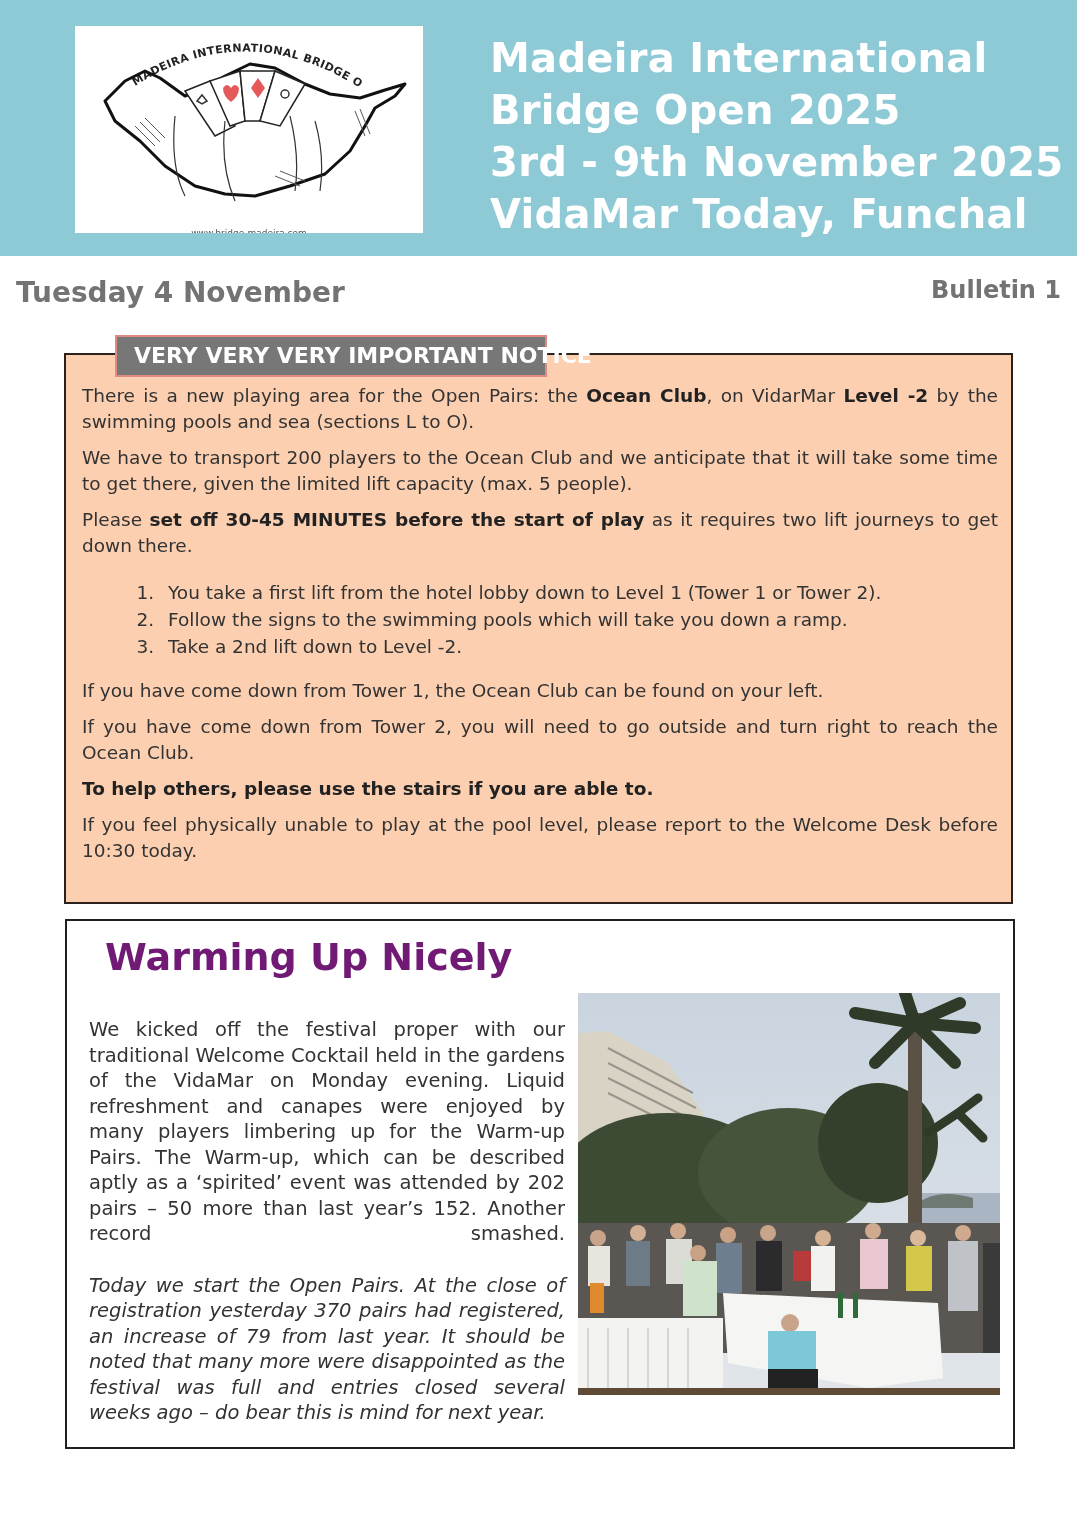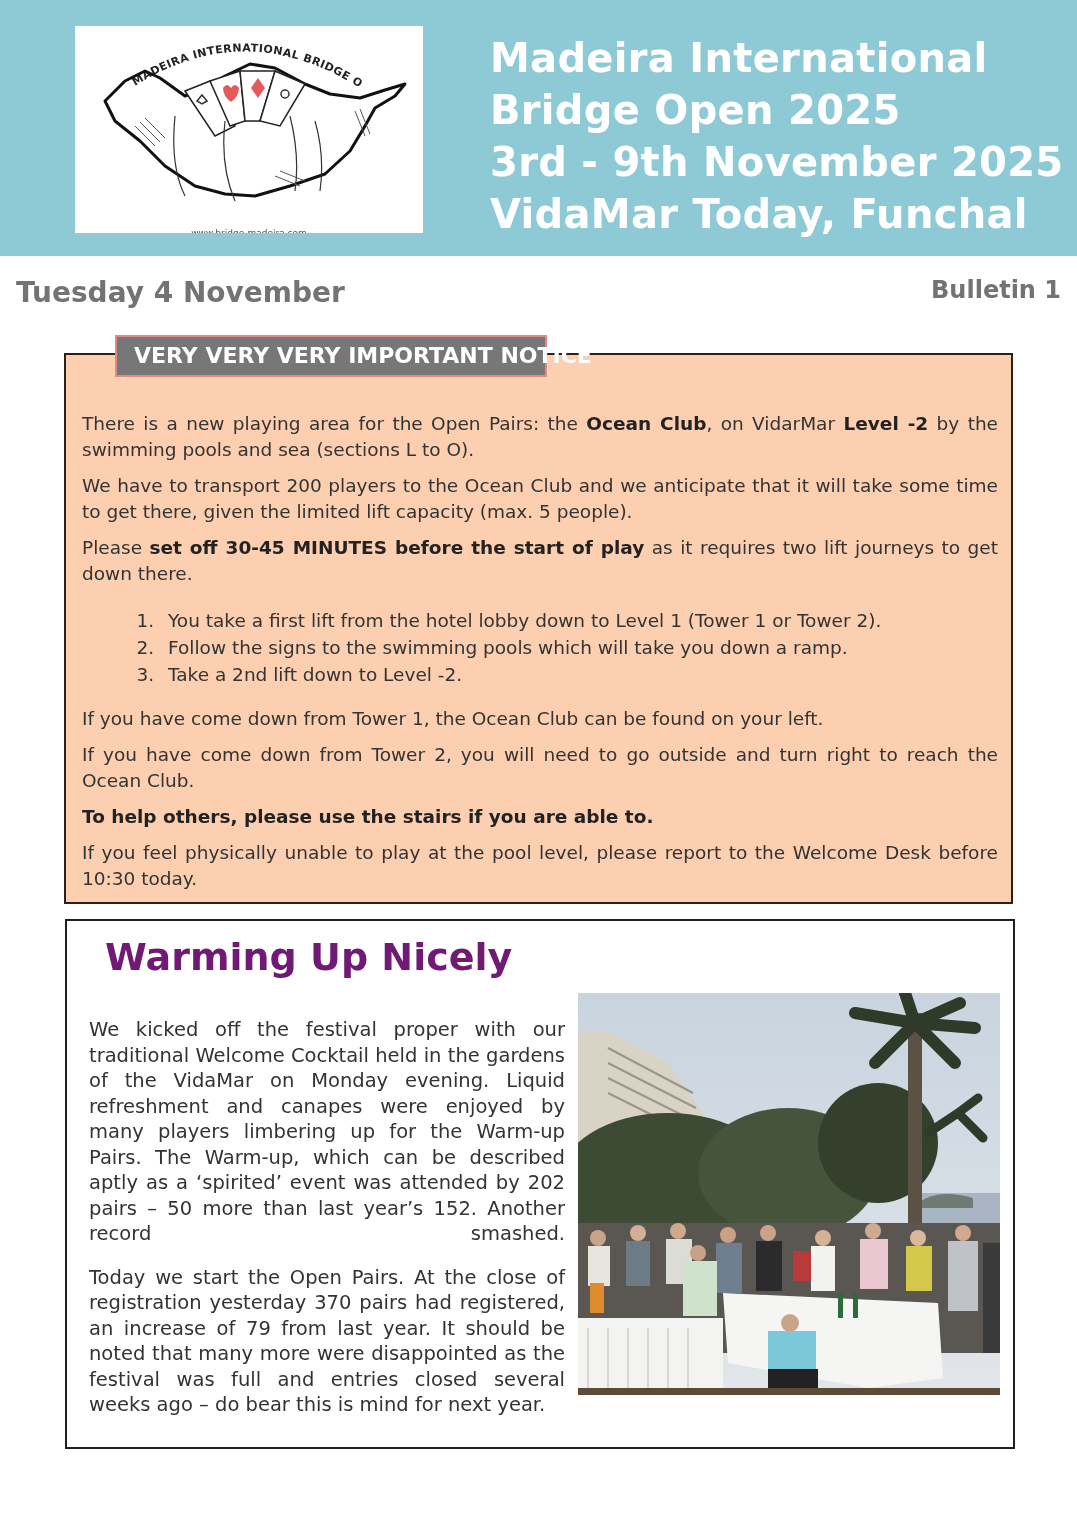--- a/index.html
+++ b/index.html
@@ -12,31 +12,31 @@
   .logo-url { position: absolute; left: 0; width: 100%; top: 186px; text-align: center; font-size: 9px; color: #555; margin-top: 16px; }
 
   .banner-title { position: absolute; left: 458px; top: 32px; color: #ffffff; font-weight: bold; font-size: 40px; line-height: 52px; letter-spacing: 0.3px; }
   .banner-title div { white-space: nowrap; margin-left: 32px; }
 
   .date-line { position: absolute; left: 16px; top: 276px; font-size: 28px; font-weight: bold; color: #737373; }
   .bulletin { position: absolute; right: 16px; top: 276px; font-size: 24px; font-weight: bold; color: #737373; }
 
   .notice { position: absolute; left: 64px; top: 353px; width: 949px; height: 551px; background: #fbcfb0; border: 2px solid #2a211c; }
   .notice-tab { position: absolute; left: 115px; top: 335px; width: 432px; height: 42px; background: #777777; border: 2px solid #e08a84; color: #ffffff; font-weight: bold; font-size: 22px; line-height: 38px; padding-left: 17px; white-space: nowrap; }
-  .notice-body { position: absolute; left: 16px; top: 28px; width: 916px; font-size: 18.5px; line-height: 26px; color: #333; margin-top: 28px; }
+  .notice-body { position: absolute; left: 16px; top: 28px; width: 916px; font-size: 18.5px; line-height: 26px; color: #333; }
   .notice-body p { margin-bottom: 10px; text-align: justify; }
   .notice-body ol { margin: 20px 0 18px 78px; }
   .notice-body ol li { padding-left: 8px; line-height: 27px; }
   .notice-body b { color: #222; }
 
   .article { position: absolute; left: 65px; top: 919px; width: 950px; height: 530px; border: 2px solid #1f1f1f; background: #fff; }
   .article-title { position: absolute; left: 38px; top: 14px; font-size: 38px; font-weight: bold; color: #701a75; }
   .article-text { position: absolute; left: 22px; top: 96px; width: 476px; font-size: 19.5px; line-height: 25.5px; color: #333; text-align: justify; text-align-last: justify; }
   .article-text p.last { text-align-last: left; }
-  .article-text p + p { margin-top: 18px; }
+  .article-text p + p { margin-top: 26px; font-style: italic; }
   .photo { position: absolute; left: 511px; top: 72px; width: 422px; height: 402px; overflow: hidden; }
 </style>
 </head>
 <body>
 
 <div class="banner">
   <div class="logo-box">
     <svg width="348" height="207" viewBox="0 0 348 207">
       <defs>
         <path id="arc" d="M60,60 Q170,-10 285,62" fill="none"></path>

